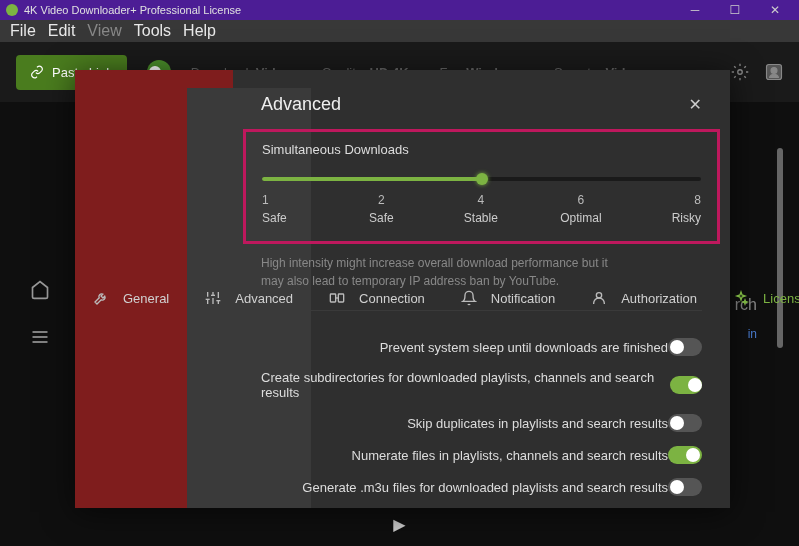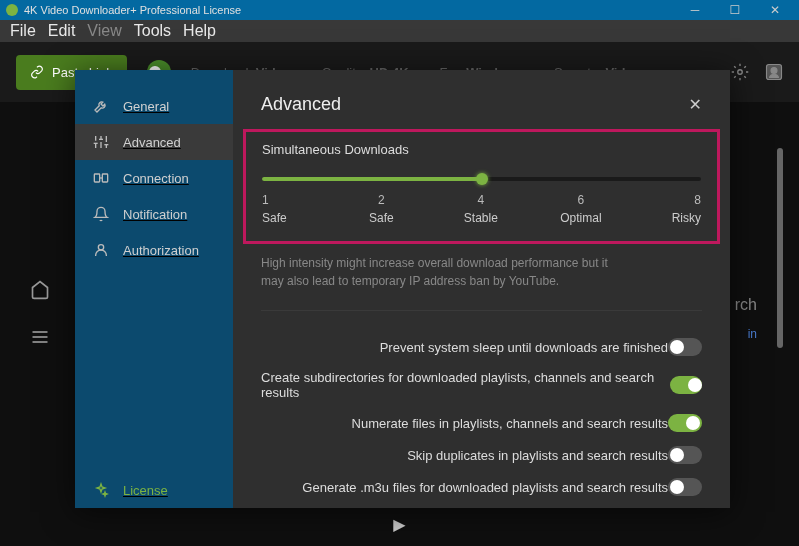--- a/index.html
+++ b/index.html
@@ -1,18 +1,18 @@
 <!DOCTYPE html>
 <html><head>
 <meta charset="utf-8">
 <style>
 * { margin: 0; padding: 0; box-sizing: border-box; font-family: -apple-system, BlinkMacSystemFont, "Segoe UI", Arial, sans-serif; }
 body { width: 799px; height: 546px; background: #1a1a1a; overflow: hidden; position: relative; }
 
-.titlebar { height: 20px; background: #0369a1; display: flex; align-items: center; padding: 0 6px; }
+.titlebar { height: 20px; background: #4c1d95; display: flex; align-items: center; padding: 0 6px; }
 .titlebar-icon { width: 12px; height: 12px; background: #7cb342; border-radius: 50%; margin-right: 6px; }
 .titlebar-text { color: #e0e0e0; font-size: 11px; flex: 1; }
 .titlebar-controls { display: flex; gap: 24px; margin-right: 10px; }
 .titlebar-btn { color: #ccc; font-size: 12px; cursor: pointer; width: 16px; text-align: center; }
 
 .menubar { height: 22px; background: #383838; display: flex; align-items: center; padding: 0 4px; }
 .menubar-item { color: #e8e8e8; font-size: 16px; padding: 0 6px; cursor: pointer; }
 .menubar-item.dimmed { color: #888; }
 
 .toolbar { height: 60px; background: #1a1a1a; display: flex; align-items: center; padding: 0 16px; gap: 20px; position: relative; }
@@ -28,21 +28,21 @@
 .home-icon-bg { position: absolute; left: 30px; top: 178px; color: #999; font-size: 18px; }
 .ham-icon-bg { position: absolute; left: 30px; top: 225px; color: #999; font-size: 18px; }
 .search-hint { position: absolute; right: 42px; top: 194px; color: #888; font-size: 16px; }
 .login-hint { position: absolute; right: 42px; top: 225px; color: #4a7cd0; font-size: 12px; }
 .play-bg { position: absolute; bottom: 12px; left: 50%; transform: translateX(-50%); color: #ccc; font-size: 16px; }
 
 .scrollbar { position: absolute; right: 16px; top: 46px; width: 6px; height: 200px; background: #666; border-radius: 3px; }
 
 .modal { position: absolute; top: 70px; left: 75px; width: 655px; height: 438px; background: #2f2f2f; display: flex; box-shadow: 0 4px 30px rgba(0,0,0,0.6); }
 
-.sidebar { width: 158px; background: #0c4a6e; display: flex; flex-direction: column; padding-top: 18px; text-decoration: underline; }
+.sidebar { width: 158px; background: #7f1d1d; display: flex; flex-direction: row; padding-top: 18px; }
 .sidebar-item { display: flex; align-items: center; gap: 12px; padding: 10px 18px; color: #d0d0d0; font-size: 13px; cursor: pointer; }
 .sidebar-item.active { background: #3a3a3a; }
 .sidebar-icon { width: 18px; text-align: center; color: #bbb; }
 .sidebar-spacer { flex: 1; }
 .sidebar-item.license .sidebar-icon { color: #7cb342; }
 .sidebar-item.license { color: #7cb342; align-items: center; }
 
 .content { flex: 1; padding: 24px 28px 0 28px; color: #ddd; position: relative; overflow: hidden; }
 .content-header { display: flex; justify-content: space-between; align-items: center; margin-bottom: 22px; }
 .content-title { font-size: 18px; font-weight: 400; color: #eee; }
@@ -248,32 +248,32 @@
             <div class="switch-knob"></div>
           </div>
         </div>
         <div class="setting-row">
           <div class="setting-label">Create subdirectories for downloaded playlists, channels and search results</div>
           <div class="switch on">
             <div class="switch-knob"></div>
           </div>
         </div>
         <div class="setting-row">
+          <div class="setting-label">Skip duplicates in playlists and search results</div>
+          <div class="switch">
+            <div class="switch-knob"></div>
+          </div>
+        </div>
+        <div class="setting-row">
           <div class="setting-label">Numerate files in playlists, channels and search results</div>
           <div class="switch on">
             <div class="switch-knob"></div>
           </div>
         </div>
         <div class="setting-row">
-          <div class="setting-label">Skip duplicates in playlists and search results</div>
-          <div class="switch">
-            <div class="switch-knob"></div>
-          </div>
-        </div>
-        <div class="setting-row">
           <div class="setting-label">Generate .m3u files for downloaded playlists and search results</div>
           <div class="switch">
             <div class="switch-knob"></div>
           </div>
         </div>
         <div class="setting-row"></div>
       </div>
   </div>
 </div>
 

